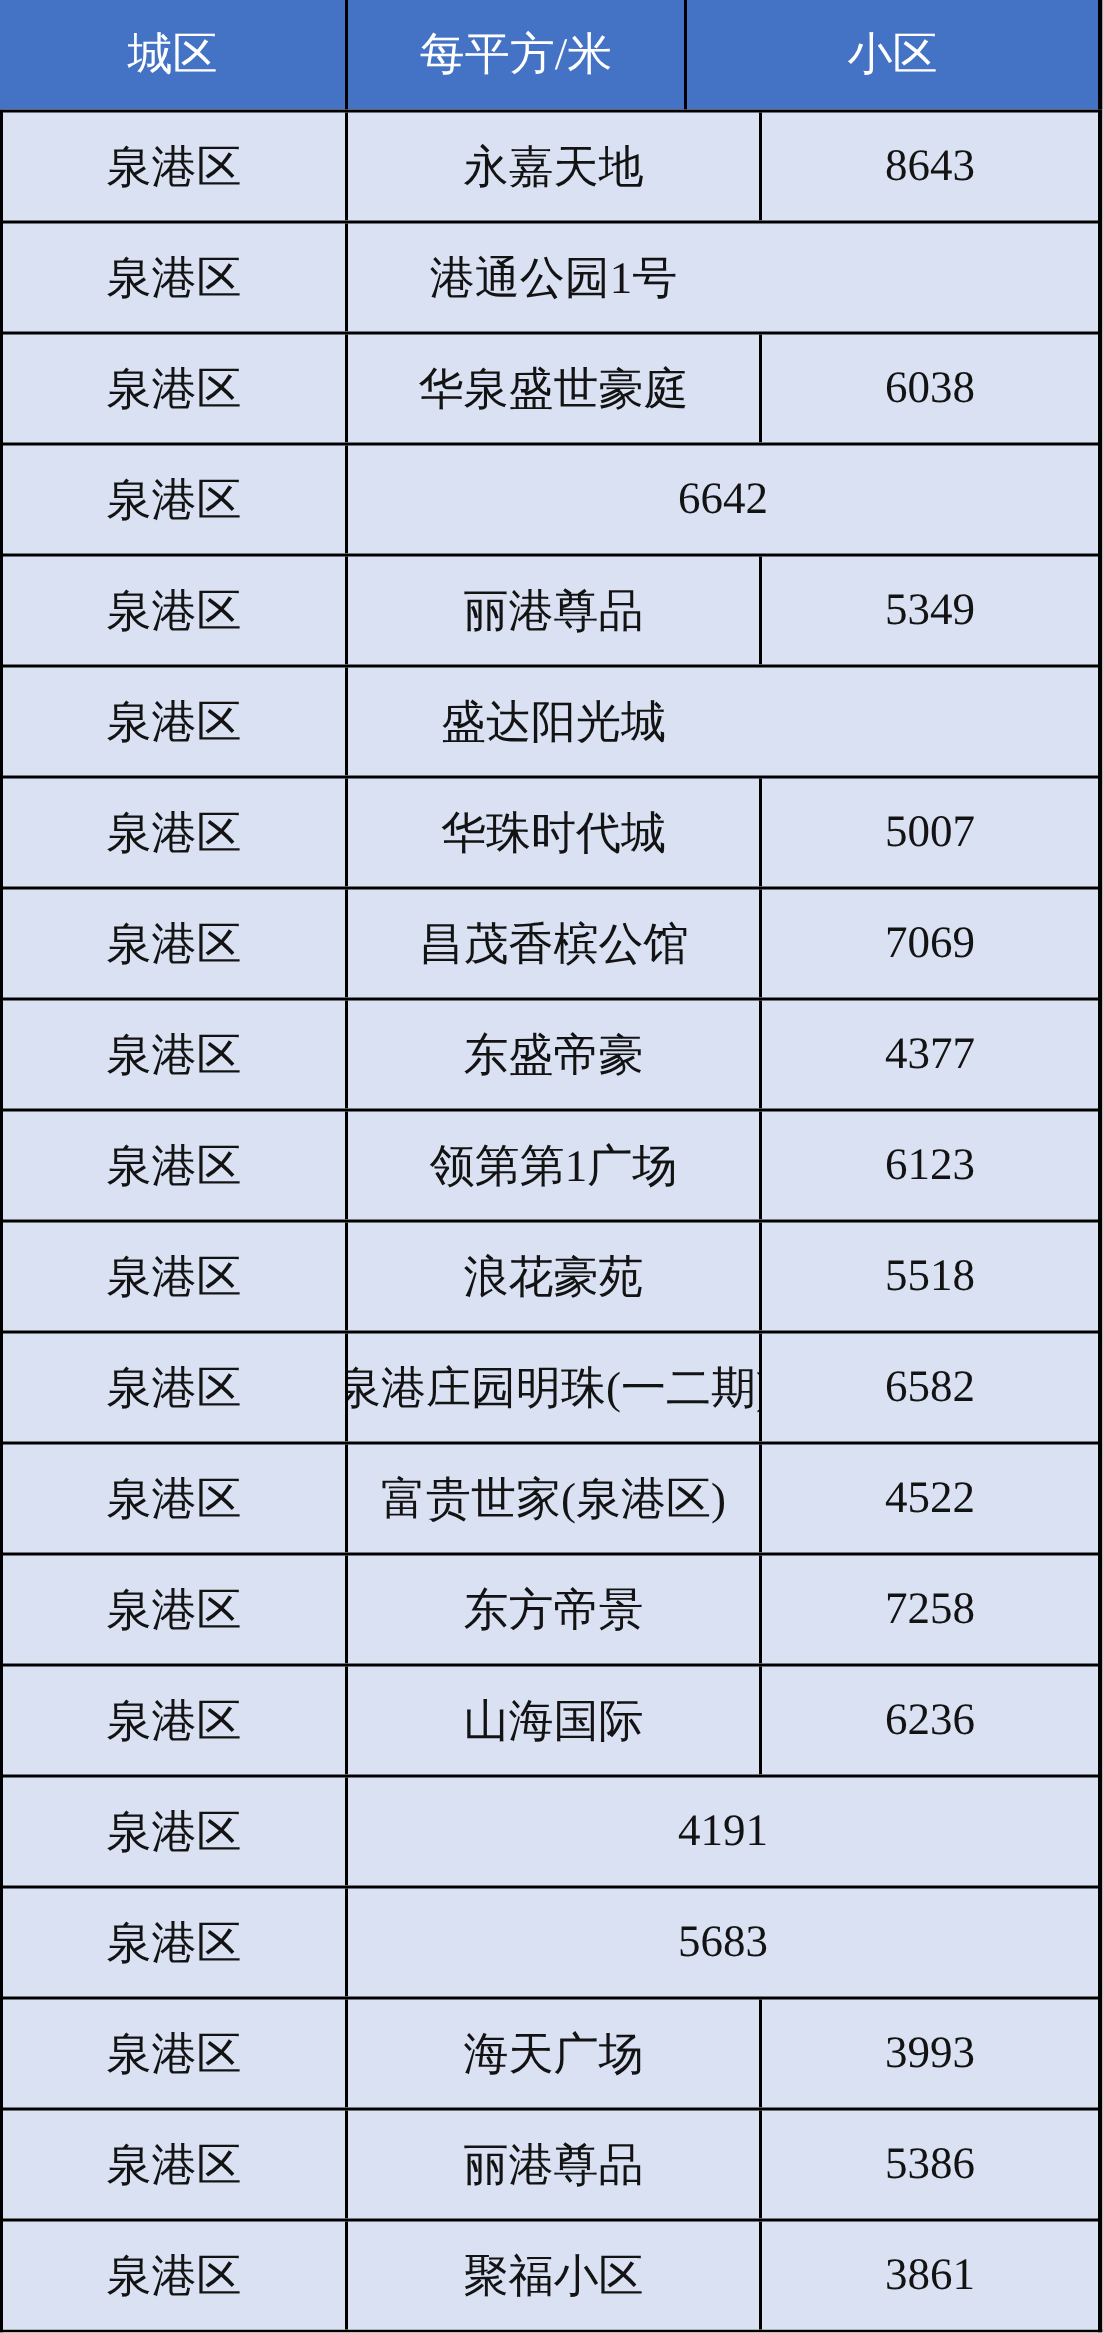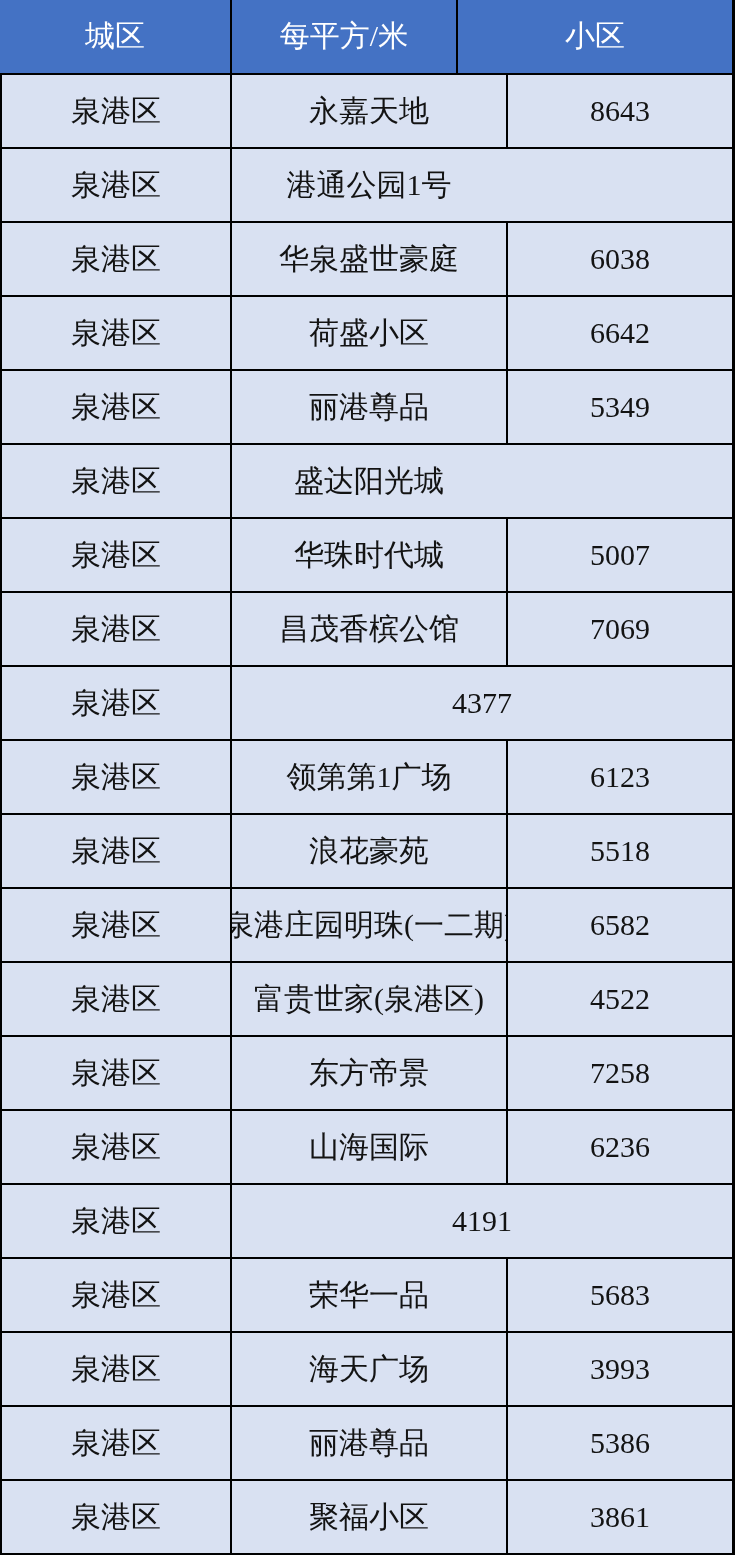--- a/index.html
+++ b/index.html
@@ -69,21 +69,20 @@
   </div>
 
   <div class="row">
     <div class="cell c1">泉港区</div>
     <div class="cell c2">华泉盛世豪庭</div>
     <div class="cell c3">6038</div>
   </div>
 
   <div class="row">
     <div class="cell c1">泉港区</div>
-    <div class="cell c2">荷盛小区</div>
     <div class="cell c3">6642</div>
   </div>
 
   <div class="row">
     <div class="cell c1">泉港区</div>
     <div class="cell c2">丽港尊品</div>
     <div class="cell c3">5349</div>
   </div>
 
   <div class="row">
@@ -98,20 +97,21 @@
   </div>
 
   <div class="row">
     <div class="cell c1">泉港区</div>
     <div class="cell c2">昌茂香槟公馆</div>
     <div class="cell c3">7069</div>
   </div>
 
   <div class="row">
     <div class="cell c1">泉港区</div>
+    <div class="cell c2">东盛帝豪</div>
     <div class="cell c3">4377</div>
   </div>
 
   <div class="row">
     <div class="cell c1">泉港区</div>
     <div class="cell c2">领第第1广场</div>
     <div class="cell c3">6123</div>
   </div>
 
   <div class="row">
@@ -144,21 +144,20 @@
     <div class="cell c3">6236</div>
   </div>
 
   <div class="row">
     <div class="cell c1">泉港区</div>
     <div class="cell c3">4191</div>
   </div>
 
   <div class="row">
     <div class="cell c1">泉港区</div>
-    <div class="cell c2">荣华一品</div>
     <div class="cell c3">5683</div>
   </div>
 
   <div class="row">
     <div class="cell c1">泉港区</div>
     <div class="cell c2">海天广场</div>
     <div class="cell c3">3993</div>
   </div>
 
   <div class="row">

